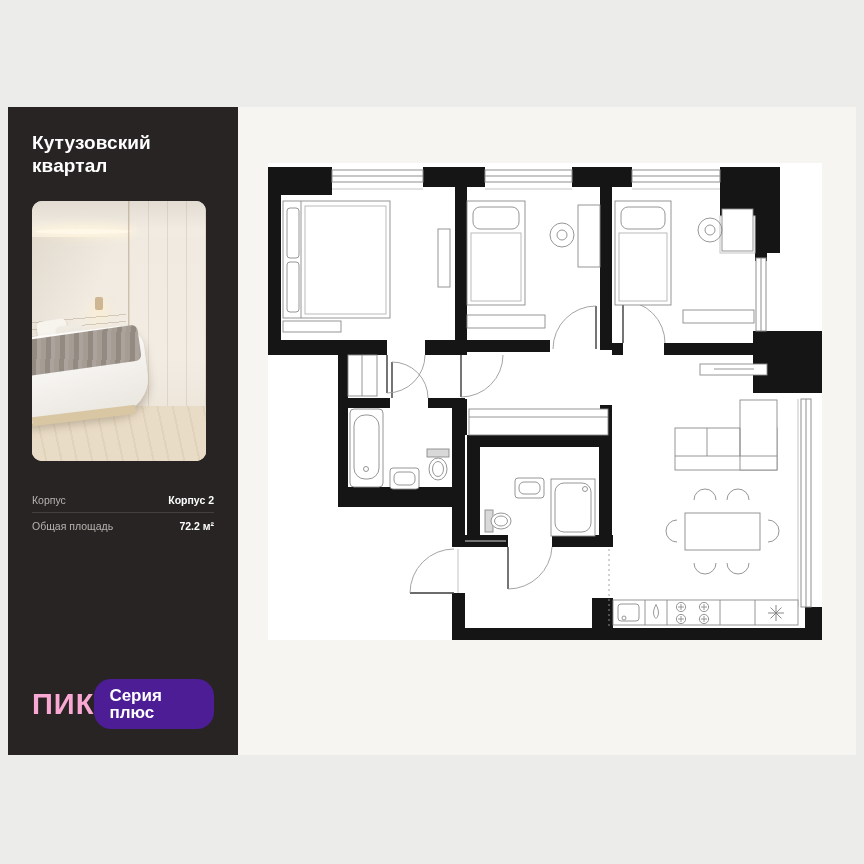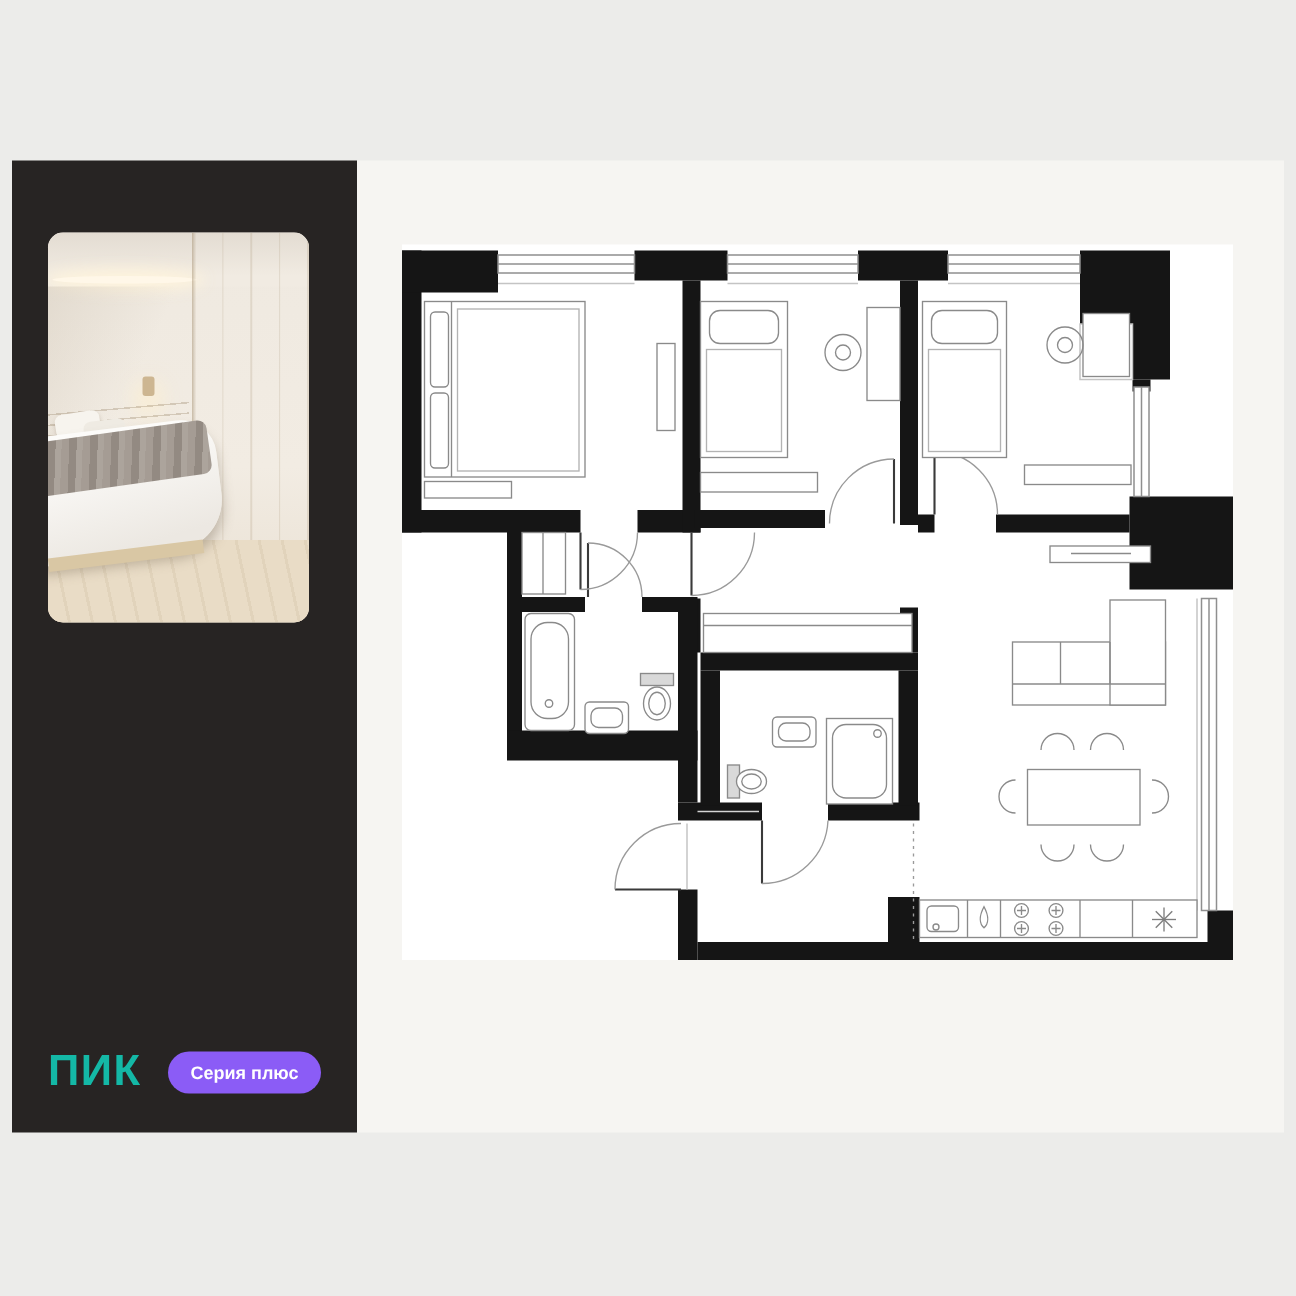--- a/index.html
+++ b/index.html
@@ -72,56 +72,65 @@
   .row {
     display:flex; justify-content:space-between; align-items:center;
     padding:7px 0 6px 0;
     border-bottom:1px solid rgba(255,255,255,.13);
   }
   .row:last-child { border-bottom:none; }
   .row .lbl { font-size:10.5px; color:#b6b3b0; font-weight:400; }
   .row .val { font-size:10.5px; color:#ffffff; font-weight:700; text-align:right; }
   
   .brandrow { margin-top:auto; display:flex; justify-content:space-between; align-items:center; }
-  .logo { color:#14b8a6; font-size:29px; font-weight:900; letter-spacing:1px; line-height:1; }
+  .logo { color:#f9a8d4; font-size:29px; font-weight:900; letter-spacing:1px; line-height:1; }
   .badge {
-    background:#8b5cf6; color:#fff; font-size:12px; font-weight:700;
+    background:#4c1d95; color:#fff; font-size:17px; font-weight:700;
     padding:8px 15px; border-radius:17px; line-height:1;
   }
   
   .main { flex:1; background:#F6F5F2; position:relative; }
   .plan {
     position:absolute; left:30px; top:56px; width:554px; height:477px;
     background:#ffffff;
   }
   .plan svg { display:block; width:554px; height:477px; }
 </style>
 </head>
 <body>
 
 <div class="card">
 
   <div class="sidebar">
+    <div class="title">Кутузовский квартал</div>
 
     <div class="photo">
       <div class="ph-ceiling"></div>
       <div class="ph-glow"></div>
       <div class="ph-wardrobe"></div>
       <div class="ph-wall-shade"></div>
       <div class="ph-sconce"></div>
       <div class="ph-floor"></div>
       <div class="ph-headboard"></div>
       <div class="ph-pillow1"></div>
       <div class="ph-pillow2"></div>
       <div class="ph-bed"></div>
       <div class="ph-blanket"></div>
       <div class="ph-base"></div>
     </div>
 
     <div class="details">
+      <div class="row">
+        <span class="lbl">Корпус</span>
+        <span class="val">Корпус 2</span>
+      </div>
+      <div class="row">
+        <span class="lbl">Общая площадь</span>
+        <span class="val">72.2 м²</span>
+      </div>
     </div>
 
     <div class="brandrow">
       <div class="logo">ПИК</div>
       <div class="badge">Серия плюс</div>
     </div>
   </div>
 
   <div class="main">
     <div class="plan">

